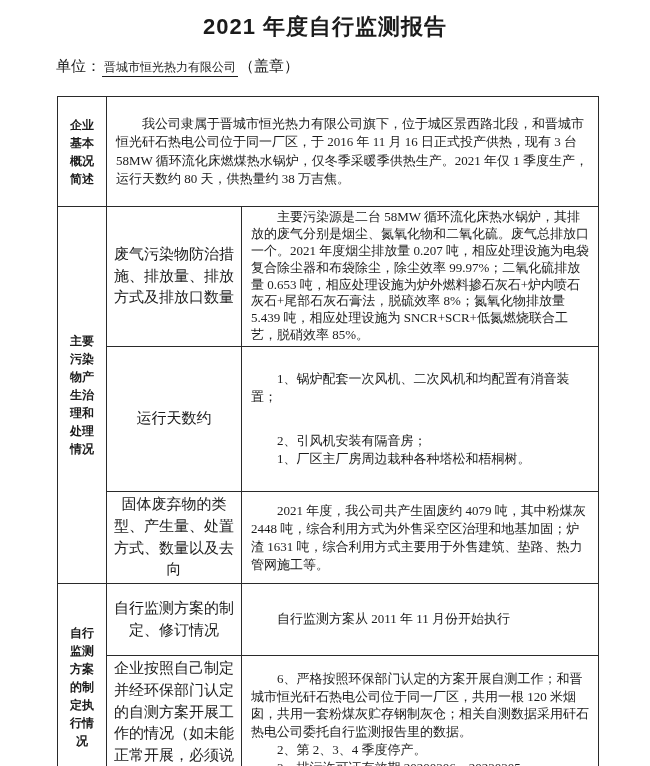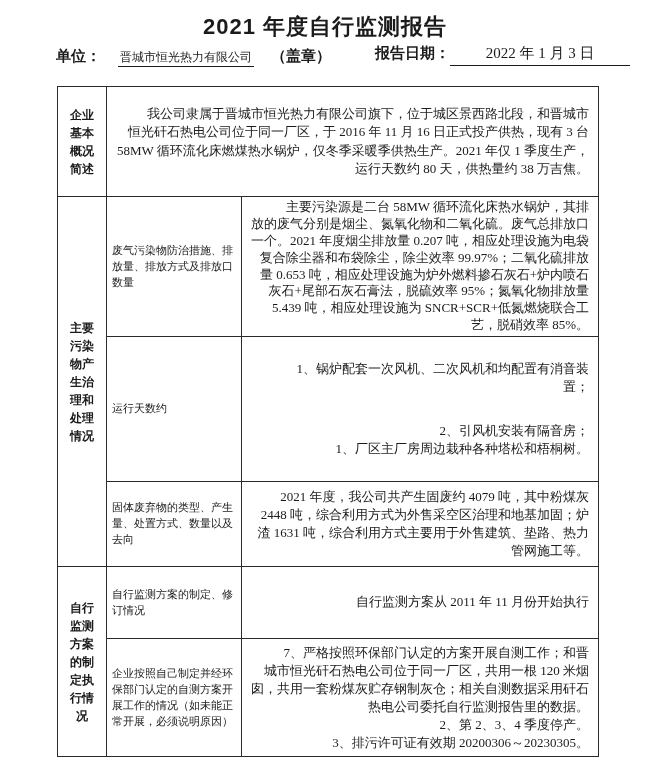--- a/index.html
+++ b/index.html
@@ -11,42 +11,42 @@
     font-family: "Liberation Serif", serif;
     overflow: hidden;
   }
   .page { position: relative; width: 650px; height: 766px; }
 
   .title {
     font-family: "Liberation Sans", sans-serif;
     font-size: 22px;
     font-weight: bold;
     text-align: center;
-    margin: 12px 0 2px 0;
+    margin: 12px 0 15px 0;
     letter-spacing: 1px;
   }
 
   .meta {
     display: flex;
     align-items: flex-end;
     margin: 0 50px 20px 56px;
     font-size: 15px;
     white-space: nowrap;
   }
   .meta-label {
-    font-weight: bold;
+    font-weight: normal;
     font-family: "Liberation Sans", sans-serif;
   }
   .company-underline {
     font-size: 12px;
     font-family: "Liberation Serif", serif;
     font-weight: normal;
     border-bottom: 1px solid #1b1b1b;
     padding: 0 2px 2px 2px;
-    margin: 0 17px;
+    margin: 0 1px;
   }
   .meta-right { margin-left: 44px; }
   .date-underline {
     display: inline-block;
     min-width: 172px;
     text-align: center;
     border-bottom: 1px solid #1b1b1b;
     padding: 0 4px 2px 4px;
     font-weight: normal;
   }
@@ -75,47 +75,45 @@
   .sec-head {
     font-family: "Liberation Sans", sans-serif;
     font-weight: bold;
     font-size: 12px;
     text-align: center;
     line-height: 1.5;
     white-space: pre-line;
     padding: 2px 1px;
   }
   .sub-head {
-    font-size: 11px;
+    font-size: 15px;
+    text-align: center;
     line-height: 1.45;
     padding: 2px 5px;
   }
   .content {
     font-size: 13px;
     line-height: 1.42;
     padding: 4px 9px;
   }
   .content.tight { line-height: 1.3; padding: 2px 9px; }
   .content.snug  { line-height: 1.38; padding: 3px 9px; }
-  .content p.para { margin: 0; text-indent: 2em; text-align: right; }
+  .content p.para { margin: 0; text-indent: 2em; }
   .content p.para.gap { margin-bottom: 25px; }
 </style>
 </head>
 <body>
 
 <div class="page">
 
   <h1 class="title">2021 年度自行监测报告</h1>
 
   <div class="meta">
     <div class="meta-left">
       <span class="meta-label">单位：</span><span class="company-underline">晋城市恒光热力有限公司</span><span class="meta-label">（盖章）</span>
-    </div>
-    <div class="meta-right">
-      <span class="meta-label">报告日期：</span><span class="date-underline">2022 年 1 月 3 日</span>
     </div>
   </div>
 
   <table class="report-table">
     <colgroup>
         <col class="c1">
         <col class="c2">
         <col class="c3">
       </colgroup>
     <tbody>
@@ -133,21 +131,21 @@
       <tr class="r2">
         <td class="sec-head" rowspan="3">主要
 污染
 物产
 生治
 理和
 处理
 情况</td>
         <td class="sub-head">废气污染物防治措施、排放量、排放方式及排放口数量</td>
         <td class="content tight">
-          <p class="para">主要污染源是二台 58MW 循环流化床热水锅炉，其排放的废气分别是烟尘、氮氧化物和二氧化硫。废气总排放口一个。2021 年度烟尘排放量 0.207 吨，相应处理设施为电袋复合除尘器和布袋除尘，除尘效率 99.97%；二氧化硫排放量 0.653 吨，相应处理设施为炉外燃料掺石灰石+炉内喷石灰石+尾部石灰石膏法，脱硫效率 95%；氮氧化物排放量 5.439 吨，相应处理设施为 SNCR+SCR+低氮燃烧联合工艺，脱硝效率 85%。</p>
+          <p class="para">主要污染源是二台 58MW 循环流化床热水锅炉，其排放的废气分别是烟尘、氮氧化物和二氧化硫。废气总排放口一个。2021 年度烟尘排放量 0.207 吨，相应处理设施为电袋复合除尘器和布袋除尘，除尘效率 99.97%；二氧化硫排放量 0.653 吨，相应处理设施为炉外燃料掺石灰石+炉内喷石灰石+尾部石灰石膏法，脱硫效率 8%；氮氧化物排放量 5.439 吨，相应处理设施为 SNCR+SCR+低氮燃烧联合工艺，脱硝效率 85%。</p>
         </td>
       </tr>
 
       <tr class="r3">
         <td class="sub-head">运行天数约</td>
         <td class="content">
           <p class="para gap">1、锅炉配套一次风机、二次风机和均配置有消音装置；</p>
           <p class="para">2、引风机安装有隔音房；</p>
           <p class="para">1、厂区主厂房周边栽种各种塔松和梧桐树。</p>
         </td>
@@ -170,21 +168,21 @@
 况</td>
         <td class="sub-head">自行监测方案的制定、修订情况</td>
         <td class="content">
           <p class="para">自行监测方案从 2011 年 11 月份开始执行</p>
         </td>
       </tr>
 
       <tr class="r6">
         <td class="sub-head">企业按照自己制定并经环保部门认定的自测方案开展工作的情况（如未能正常开展，必须说明原因）</td>
         <td class="content snug">
-          <p class="para">7、严格按照环保部门认定的方案开展自测工作；和晋城市恒光矸石热电公司位于同一厂区，共用一根 120 米烟囱，共用一套粉煤灰贮存钢制灰仓；相关自测数据采用矸石热电公司委托自行监测报告里的数据。</p>
+          <p class="para">6、严格按照环保部门认定的方案开展自测工作；和晋城市恒光矸石热电公司位于同一厂区，共用一根 120 米烟囱，共用一套粉煤灰贮存钢制灰仓；相关自测数据采用矸石热电公司委托自行监测报告里的数据。</p>
           <p class="para">2、第 2、3、4 季度停产。</p>
           <p class="para">3、排污许可证有效期 20200306～20230305。</p>
         </td>
       </tr>
 
     </tbody>
   </table>
 
 </div>
 

